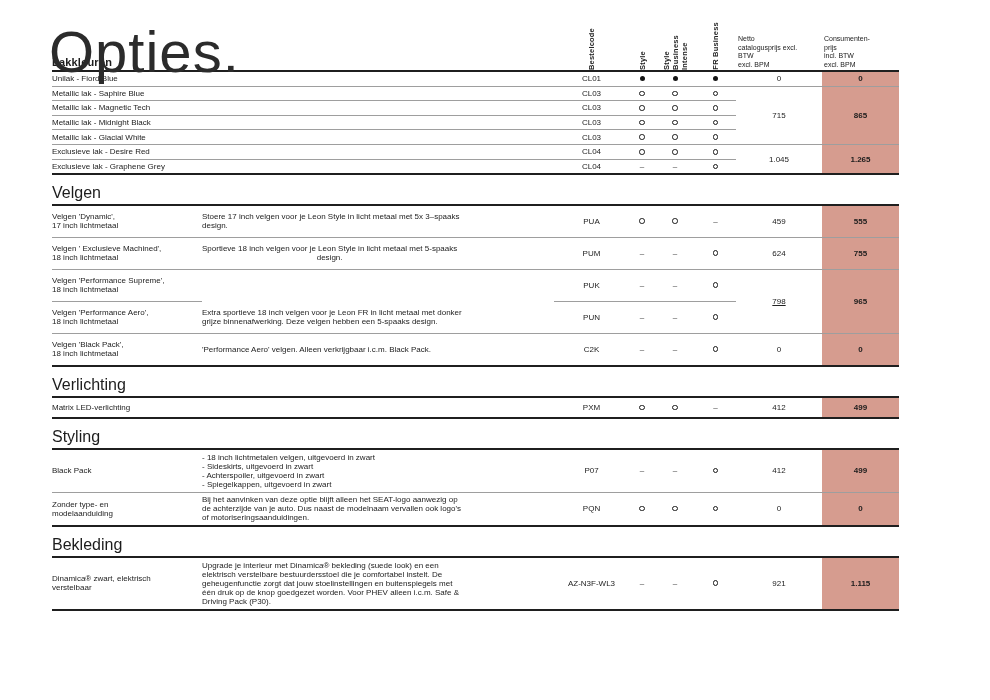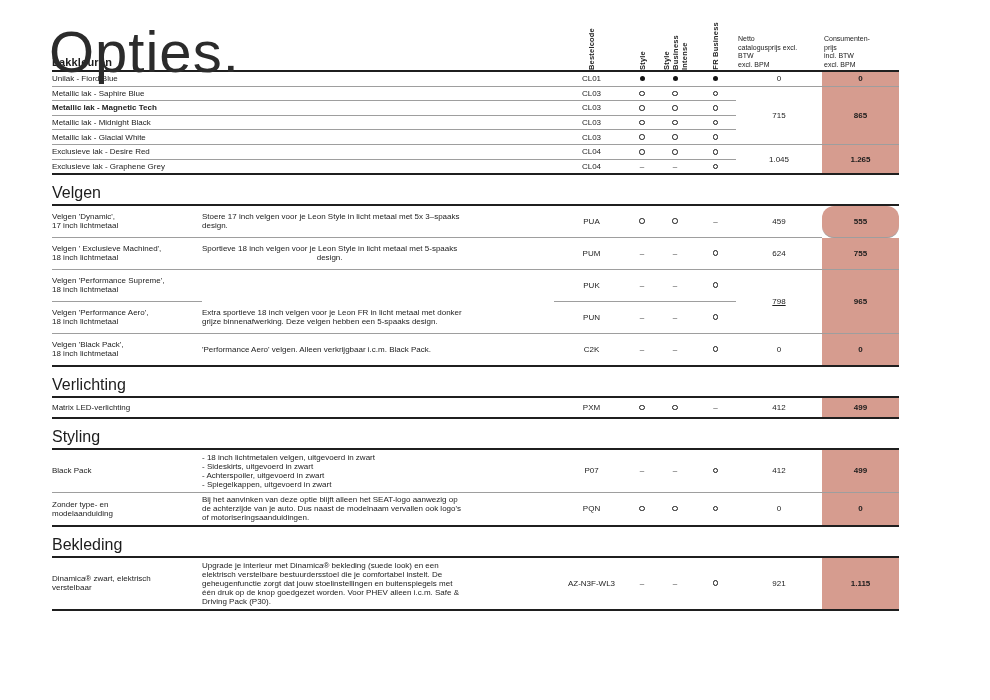--- a/index.html
+++ b/index.html
@@ -89,21 +89,21 @@
         <div class="cell c-code bb" style="grid-area: 2 / 3;">CL03</div>
         <div class="cell c-av bb" style="grid-area: 2 / 4;">
           <div class="dot dot-open"></div>
         </div>
         <div class="cell c-av bb" style="grid-area: 2 / 5;">
           <div class="dot dot-open"></div>
         </div>
         <div class="cell c-av bb" style="grid-area: 2 / 6;">
           <div class="dot dot-open"></div>
         </div>
-        <div class="cell c-name bb" style="grid-area: 3 / 1 / auto / span 2; font-weight: bold;">
+        <div class="cell c-name bb" style="grid-area: 3 / 1 / auto / span 2;">
           <div class="">Metallic lak - Magnetic Tech</div>
         </div>
         <div class="cell c-code bb" style="grid-area: 3 / 3;">CL03</div>
         <div class="cell c-av bb" style="grid-area: 3 / 4;">
           <div class="dot dot-open"></div>
         </div>
         <div class="cell c-av bb" style="grid-area: 3 / 5;">
           <div class="dot dot-open"></div>
         </div>
         <div class="cell c-av bb" style="grid-area: 3 / 6;">
@@ -248,21 +248,21 @@
         <div class="cell c-av" style="grid-area: 5 / 4;">
           <div class="dash">–</div>
         </div>
         <div class="cell c-av" style="grid-area: 5 / 5;">
           <div class="dash">–</div>
         </div>
         <div class="cell c-av" style="grid-area: 5 / 6;">
           <div class="dot dot-open"></div>
         </div>
         <div class="cell c-netto bb" style="grid-area: 1 / 7 / span 1;">459</div>
-        <div class="cell c-cons bb" style="grid-area: 1 / 8 / span 1; border-radius: 12px;">555</div>
+        <div class="cell c-cons bb" style="grid-area: 1 / 8 / span 1;">555</div>
         <div class="cell c-netto bb" style="grid-area: 2 / 7 / span 1;">624</div>
         <div class="cell c-cons bb" style="grid-area: 2 / 8 / span 1;">755</div>
         <div class="cell c-netto bb" style="grid-area: 3 / 7 / span 2; text-decoration: underline;">798</div>
         <div class="cell c-cons bb" style="grid-area: 3 / 8 / span 2;">965</div>
         <div class="cell c-netto" style="grid-area: 5 / 7 / span 1;">0</div>
         <div class="cell c-cons" style="grid-area: 5 / 8 / span 1;">0</div>
       </div>
       <div class="sec-title-row">
         <div class="">Verlichting</div>
       </div>

